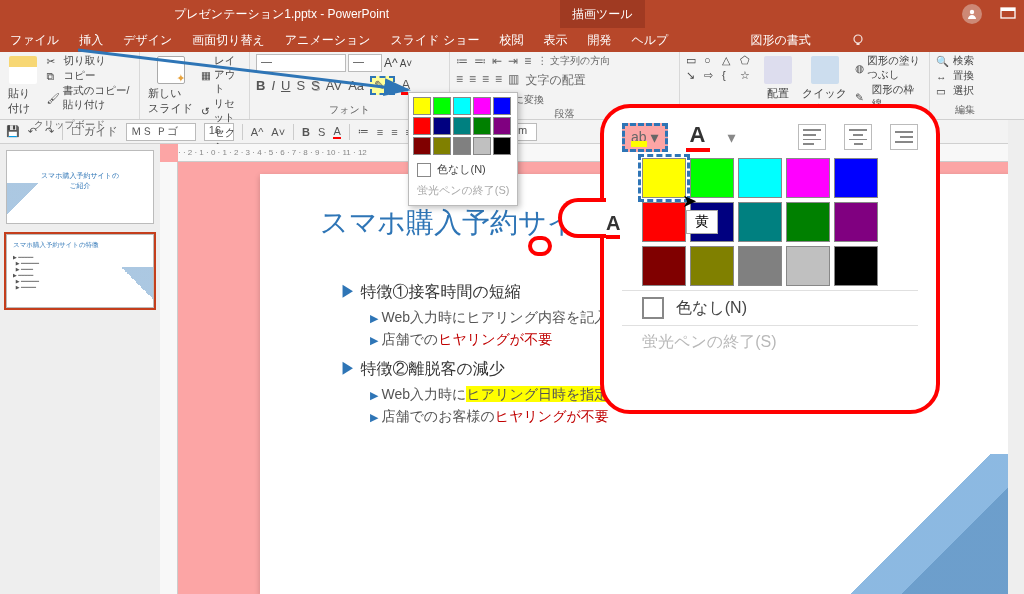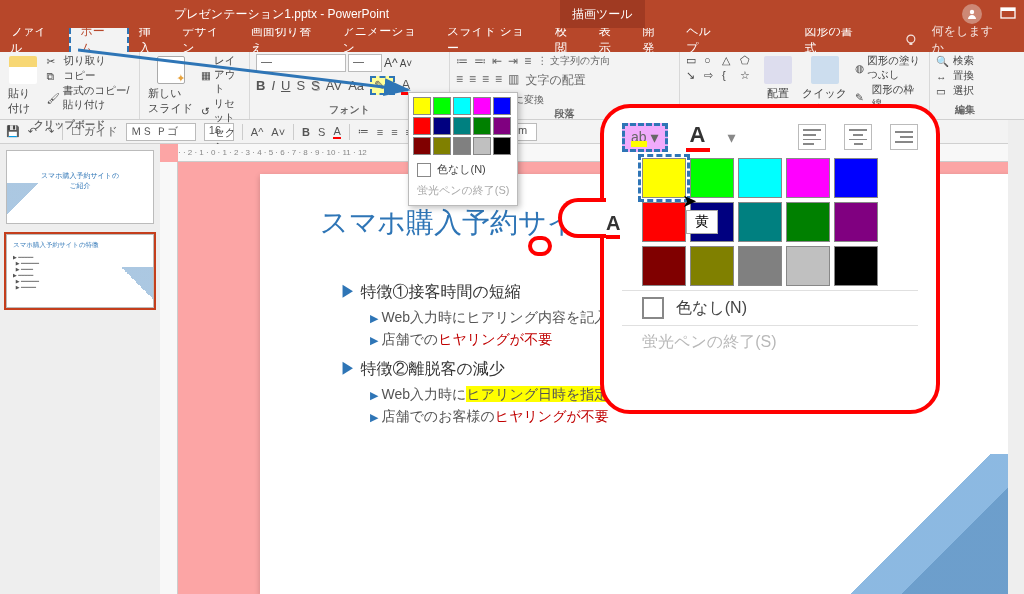--- a/index.html
+++ b/index.html
@@ -15,21 +15,21 @@
 
 .menutabs { background: #b7472a; color: #fff; height: 24px; display: flex; align-items: center; font-size: 12px; }
 .menutabs span { padding: 0 10px; cursor: pointer; }
 .menutabs .active { background: #f3f3f3; color: #b7472a; border: 2px dashed #2e75b6; padding: 2px 10px; }
 .menutabs .drawing { margin-left: 62px; }
 .menutabs .tellme { margin-left: 20px; display: flex; align-items: center; gap: 4px; opacity: 0.85; }
 
 
 .ribbon { background: #f3f3f3; height: 68px; border-bottom: 1px solid #d0d0d0; display: flex; font-size: 11px; color: #444; position: relative; }
 .rgroup { border-right: 1px solid #d8d8d8; padding: 2px 6px; display: flex; flex-direction: column; justify-content: space-between; }
-.rgroup .glabel { text-align: center; font-size: 10px; color: #666; font-weight: bold; }
+.rgroup .glabel { text-align: center; font-size: 10px; color: #666; }
 .rbtns { display: flex; gap: 6px; align-items: flex-start; flex: 1; }
 .bigbtn { display: flex; flex-direction: column; align-items: center; gap: 2px; padding: 2px; }
 .bigbtn .ico { width: 28px; height: 28px; background: #ddd; border-radius: 2px; }
 .smallrow { display: flex; flex-direction: column; gap: 1px; font-size: 10.5px; }
 .smallrow span { display: flex; align-items: center; gap: 3px; }
 .mini-ico { width: 14px; height: 14px; display: inline-block; }
 
 
 .subbar { background: #f3f3f3; height: 24px; border-bottom: 1px solid #d0d0d0; display: flex; align-items: center; gap: 8px; padding: 0 6px; font-size: 11px; color: #555; }
 .subbar .sep { width: 1px; height: 16px; background: #ccc; }
@@ -64,21 +64,21 @@
 .noico { width: 14px; height: 14px; border: 1px solid #888; background: #fff; }
 
 
 .arrow { position: absolute; left: 78px; top: 46px; width: 340px; height: 54px; z-index: 30; pointer-events: none; }
 
 
 .callout { position: absolute; left: 600px; top: 104px; width: 340px; height: 310px; background: #fff; border: 4px solid #ff0000; border-radius: 30px; z-index: 20; padding: 14px 18px; }
 .callout .tail1 { position: absolute; left: -46px; top: 90px; width: 48px; height: 40px; background: #fff; border: 4px solid #ff0000; border-right: none; border-radius: 20px 0 0 20px; }
 .callout .tail2 { position: absolute; left: -76px; top: 128px; width: 24px; height: 20px; background: #fff; border: 4px solid #ff0000; border-radius: 12px; }
 .callout .toprow { display: flex; align-items: center; gap: 18px; margin-bottom: 6px; }
-.hlbtn { border: 3px dashed #2e75b6; background: #f0abfc; padding: 2px 6px; display: flex; align-items: center; gap: 4px; }
+.hlbtn { border: 3px dashed #2e75b6; background: #fca5a5; padding: 2px 6px; display: flex; align-items: center; gap: 4px; }
 .abctag { font-size: 14px; color: #666; position: relative; }
 .abctag .ybar { position: absolute; left: 0; bottom: -2px; width: 100%; height: 6px; background: #ffff00; }
 .Aico { font-size: 22px; font-weight: bold; color: #333; border-bottom: 4px solid #ff0000; padding: 0 4px; }
 .alignbox { border: 1px solid #bbb; width: 28px; height: 26px; display: flex; flex-direction: column; justify-content: center; gap: 3px; padding: 4px; }
 .alignbox div { height: 2px; background: #888; }
 
 .cgrid-lg { display: grid; grid-template-columns: repeat(5, 44px); grid-template-rows: repeat(3, 40px); gap: 4px; margin: 6px 0 4px 20px; position: relative; }
 .cgrid-lg div { border: 1px solid #888; }
 .cgrid-lg .sel { outline: 3px dashed #2e75b6; outline-offset: 1px; }
 .cursor { position: absolute; left: 40px; top: 32px; font-size: 18px; color: #000; z-index: 2; pointer-events: none; }
@@ -106,37 +106,35 @@
       </span>
     <span><svg width="16" height="12" viewBox="0 0 16 12">
           <rect x="1" y="1" width="14" height="10" fill="none" stroke="#fff" stroke-width="1.3"></rect>
           <rect x="1" y="1" width="14" height="3" fill="#fff"></rect>
         </svg></span>
   </div>
 </div>
 
 <div class="menutabs">
   <span>ファイル</span>
-  <span class="active">ホーム</span>
   <span>挿入</span>
   <span>デザイン</span>
   <span>画面切り替え</span>
   <span>アニメーション</span>
   <span>スライド ショー</span>
   <span>校閲</span>
   <span>表示</span>
   <span>開発</span>
   <span>ヘルプ</span>
   <span class="drawing">図形の書式</span>
   <span class="tellme">
     <svg width="14" height="14" viewBox="0 0 14 14">
         <circle cx="7" cy="6" r="4" fill="none" stroke="#fff" stroke-width="1.2"></circle>
         <rect x="5.5" y="10" width="3" height="2" fill="#fff"></rect>
       </svg>
-    <span>何をしますか</span>
   </span>
 </div>
 
 <div class="ribbon">
   <div class="rgroup" style="width:140px">
     <div class="rbtns">
       <div class="bigbtn">
         <span class="ico" style="background:linear-gradient(#f7d774,#f7d774 40%,#fff 40%)"></span>
         <span>貼り付け</span>
       </div>

